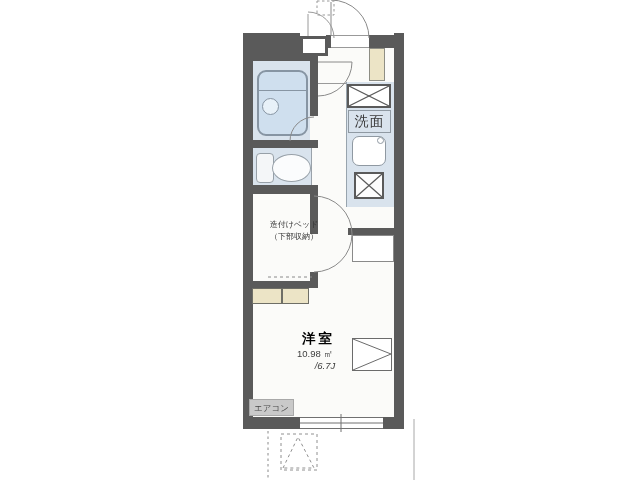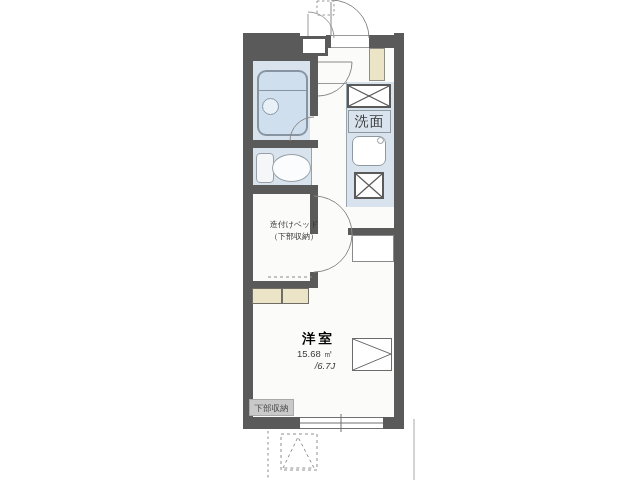--- a/index.html
+++ b/index.html
@@ -71,29 +71,29 @@
 
   <div class="thinbox" style="left:352px;top:235px;width:42px;height:27px;"></div>
 
   <div class="beige" style="left:252px;top:288px;width:57px;height:16px;border:1.5px solid #6e6e66;"></div>
   <div class="abs" style="left:281px;top:289px;width:1.5px;height:14px;background:#6e6e66;"></div>
 
   <div class="abs" style="left:352px;top:338px;width:40px;height:33px;background:#fff;border:1.5px solid #6b6b6b;box-sizing:border-box;"></div>
 
   <div class="abs" style="left:300px;top:417px;width:83px;height:12px;background:#fff;border-top:1px solid #707070;border-bottom:1px solid #707070;box-sizing:border-box;"></div>
 
-  <div class="lbl" style="left:249px;top:399px;width:45px;height:17px;line-height:17px;background:var(--aircon_bg,#c9c9c9);border:1px solid #a8a8a8;box-sizing:border-box;font-size:8.5px;color:#474747;">下部収納</div>
+  <div class="lbl" style="left:249px;top:399px;width:45px;height:17px;line-height:17px;background:var(--aircon_bg,#c9c9c9);border:1px solid #a8a8a8;box-sizing:border-box;font-size:8.5px;color:#474747;">エアコン</div>
 
   <div class="lbl" style="left:250px;top:219px;width:64px;font-size:8px;line-height:11.5px;color:#333;margin-left:12px;">
     <div>造付けベッド</div>
     <div>（下部収納）</div>
   </div>
 
   <div class="lbl" style="left:294px;top:330px;width:46px;font-size:13.5px;font-weight:600;color:#000000;letter-spacing:3px;padding-left:3px;box-sizing:border-box;">洋室</div>
-  <div class="lbl" style="left:286px;top:348px;width:58px;font-size:9.5px;color:#3d3d3d;">15.68 ㎡</div>
+  <div class="lbl" style="left:286px;top:348px;width:58px;font-size:9.5px;color:#3d3d3d;">10.98 ㎡</div>
   <div class="lbl" style="left:299px;top:360px;width:52px;font-size:9.5px;font-style:italic;color:#3d3d3d;">/6.7J</div>
 
   <svg class="overlay" width="640" height="480" viewBox="0 0 640 480" fill="none">
 
     <path d="M369,38 A38,38 0 0 0 331,0" stroke="#8a8a8a" stroke-width="1"></path>
     <line x1="331" y1="2" x2="331" y2="36" stroke="#8a8a8a" stroke-width="1"></line>
     <path d="M334,38 A26,26 0 0 0 308,12" stroke="#9a9a9a" stroke-width="1"></path>
     <line x1="308" y1="14" x2="308" y2="36" stroke="#9a9a9a" stroke-width="1"></line>
 
     <rect x="317" y="1" width="17" height="14" stroke="#999" stroke-width="1" stroke-dasharray="2.5,2.5"></rect>

